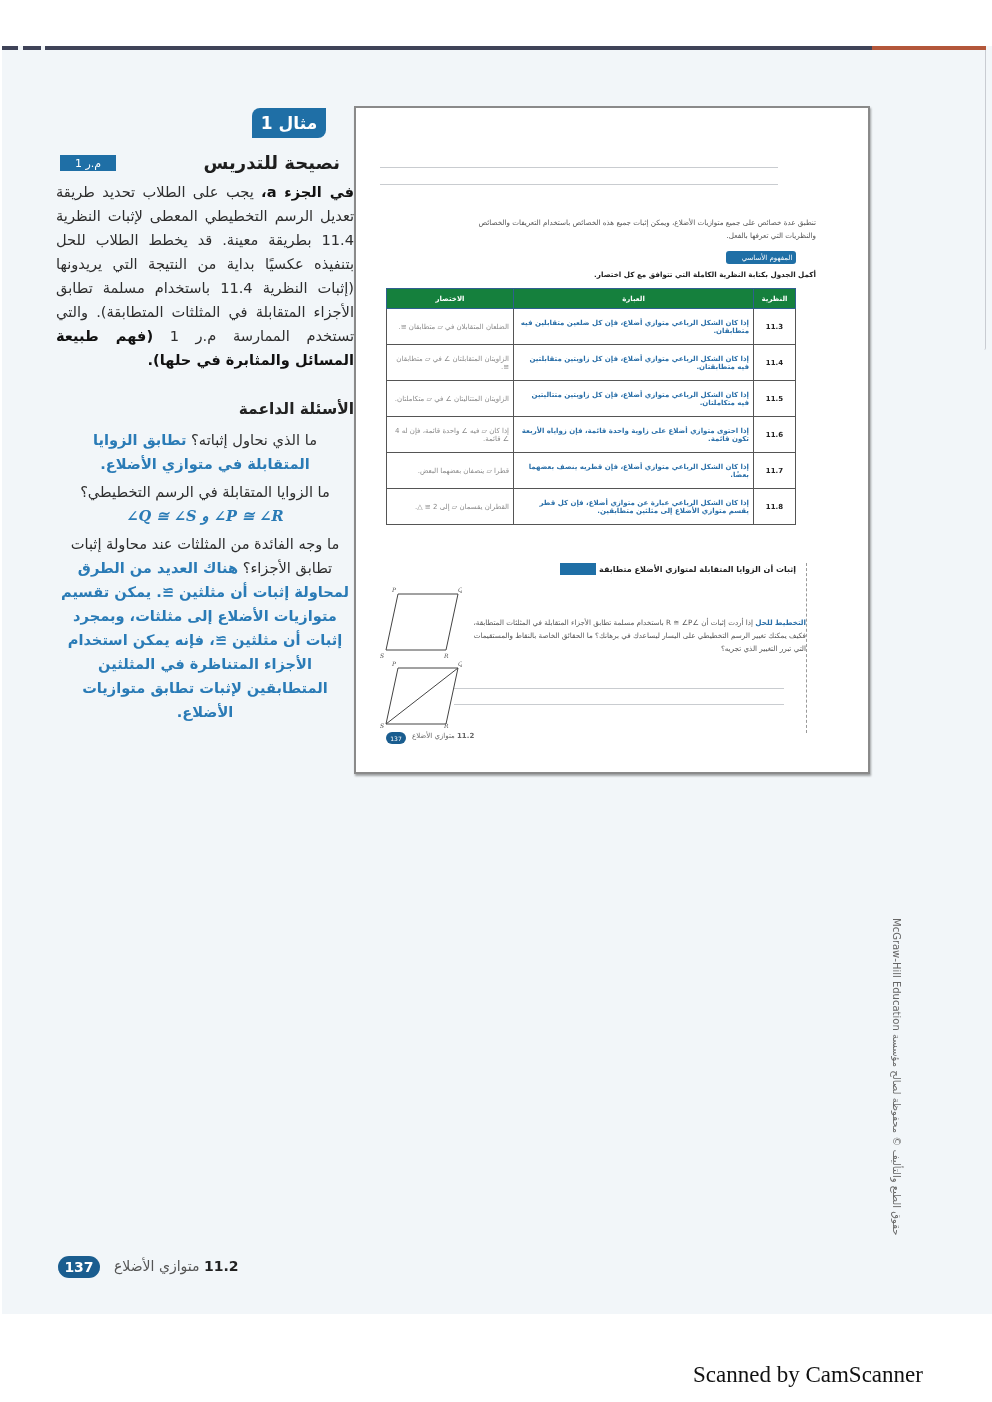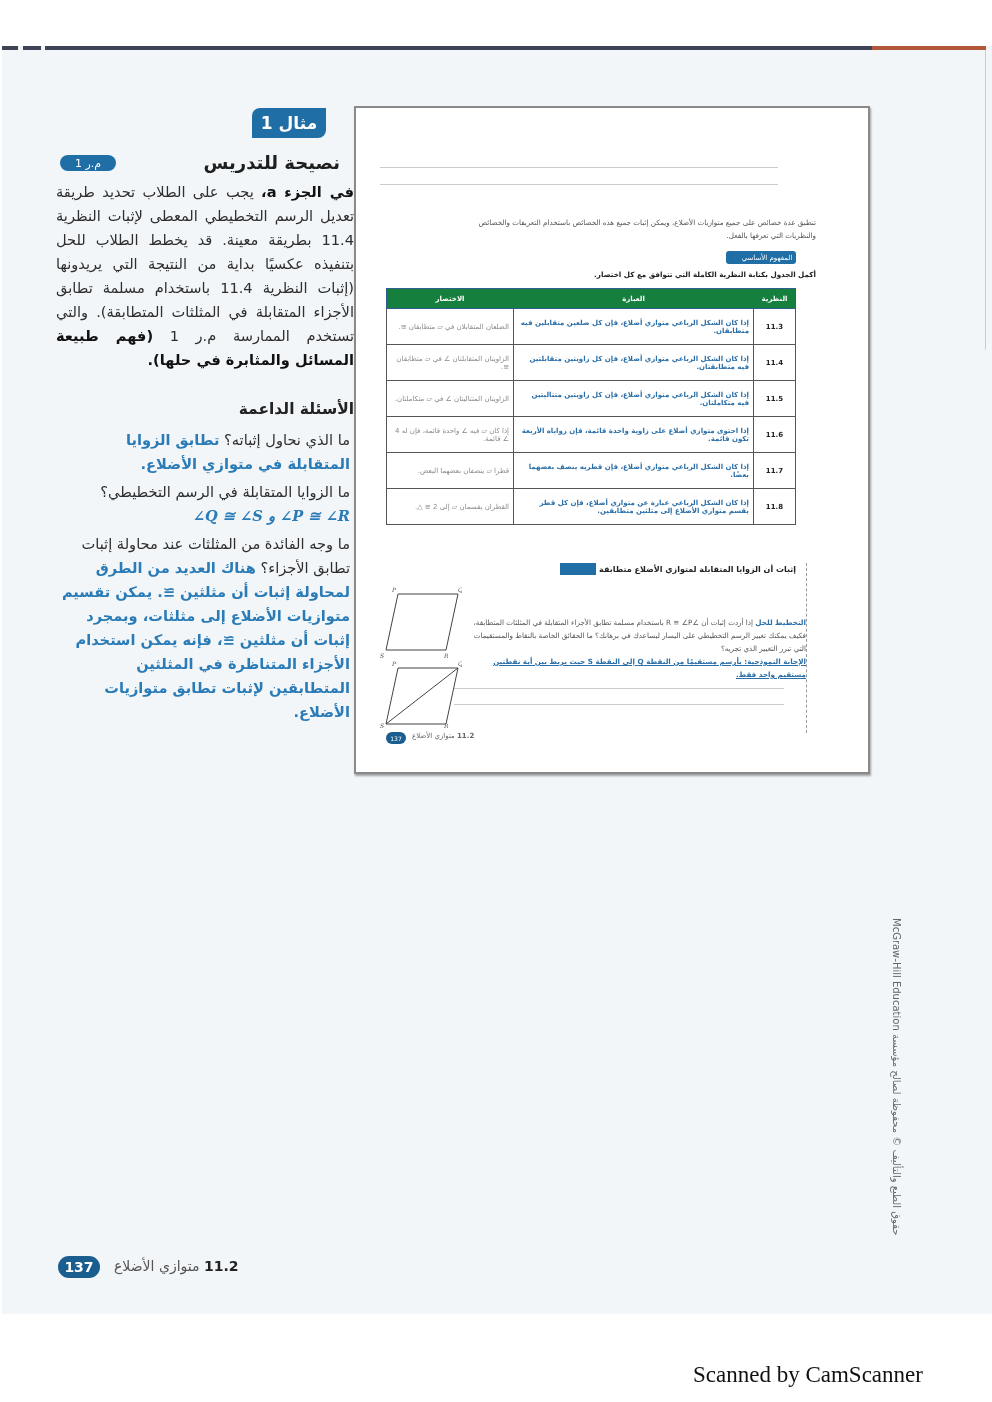--- a/index.html
+++ b/index.html
@@ -8,25 +8,25 @@
 
   .scan-area { position: absolute; left: 2px; top: 46px; width: 990px; height: 1268px; background: #f2f6f9; }
   .top-bar { position: absolute; left: 2px; top: 46px; width: 870px; height: 4px; background: #3f4358; }
   .top-bar-gap1 { position: absolute; left: 18px; top: 46px; width: 5px; height: 4px; background: #f2f6f9; }
   .top-bar-gap2 { position: absolute; left: 41px; top: 46px; width: 4px; height: 4px; background: #f2f6f9; }
   .top-bar-accent { position: absolute; left: 872px; top: 46px; width: 114px; height: 4px; background: #b3573a; }
   .right-edge { position: absolute; left: 984px; top: 50px; width: 2px; height: 300px; border-right: 1px solid #c9ccd2; border-bottom-right-radius: 8px; }
   .example-badge { position: absolute; left: 252px; top: 108px; width: 74px; height: 30px; background: #1f6fa6; border-radius: 8px 0 8px 0; color: #fff; font-weight: bold; font-size: 17px; display: flex; align-items: center; justify-content: center; direction: rtl; }
   .tip-row { position: absolute; left: 58px; top: 152px; width: 282px; height: 26px; }
   .tip-title { position: absolute; right: 0; top: 0; font-weight: bold; font-size: 18px; color: #1e1e1e; direction: rtl; }
-  .mp-badge { position: absolute; left: 2px; top: 3px; width: 56px; height: 16px; background: #1f6fa6; color: #fff; border-radius: 8px; font-size: 11px; display: flex; align-items: center; justify-content: center; direction: rtl; }
+  .mp-badge { position: absolute; left: 2px; top: 3px; width: 56px; height: 16px; background: #1f6fa6; color: #fff; border-radius: 0; font-size: 11px; display: flex; align-items: center; justify-content: center; direction: rtl; }
   .tip-body { position: absolute; left: 56px; top: 180px; width: 298px; font-size: 14.6px; line-height: 24px; direction: rtl; text-align: justify; text-align-last: right; color: #2e2e2e; }
   .tip-body b { color: #111; }
   .sq-title { position: absolute; right: 638px; top: 400px; font-weight: bold; font-size: 15.5px; color: #222; direction: rtl; }
-  .q-block { position: absolute; left: 60px; width: 290px; font-size: 14.6px; line-height: 24px; direction: rtl; text-align: right; color: #2e2e2e; }
+  .q-block { position: absolute; left: 60px; width: 290px; font-size: 14.6px; line-height: 24px; direction: rtl; text-align: center; color: #2e2e2e; }
   .q-block .ans { color: #2a7bb6; font-weight: bold; }
   .q-block .math { color: #2a7bb6; font-style: italic; font-weight: bold; font-family: "DejaVu Serif", serif; direction: ltr; display: inline-block; }
   .left-footer { position: absolute; left: 58px; top: 1256px; width: 200px; height: 24px; }
   .page-pill { position: absolute; left: 0; top: 0; width: 42px; height: 22px; background: #1a5d8f; color: #fff; border-radius: 11px; font-size: 14px; font-weight: bold; display: flex; align-items: center; justify-content: center; }
   .footer-title { position: absolute; left: 56px; top: 2px; font-size: 14px; color: #555; direction: rtl; white-space: nowrap; }
   .footer-title b { color: #222; }
 
   
   .thumb { position: absolute; left: 354px; top: 106px; width: 516px; height: 668px; background: #fff; border: 2px solid #8a8a8a; box-shadow: 1px 2px 2px rgba(0,0,0,0.35); }
   .thumb-text { position: absolute; direction: rtl; text-align: right; color: #555; font-size: 7.2px; line-height: 13px; }
@@ -154,21 +154,20 @@
   <div class="proof-head">
     <span>إثبات أن الزوايا المتقابلة لمتوازي الأضلاع متطابقة</span>
     <span class="tag"></span>
   </div>
   <div class="dotted-rule"></div>
 
 
   <div class="thumb-text" style="left:110px; top:508px; width:340px;">
     <span class="blue">التخطيط للحل</span>
     <span>إذا أردت إثبات أن ∠R ≅ ∠P باستخدام مسلمة تطابق الأجزاء المتقابلة في المثلثات المتطابقة، فكيف يمكنك تغيير الرسم التخطيطي على اليسار ليساعدك في برهانك؟ ما الحقائق الخاصة بالنقاط والمستقيمات التي تبرر التغيير الذي تجريه؟</span><br>
-    <span class="blue" style="text-decoration:underline;">الإجابة النموذجية: بأرسم مستقيمًا من النقطة Q إلى النقطة S حيث يربط بين أية نقطتين مستقيم واحد فقط.</span>
   </div>
   <div class="thumb-line" style="left:98px; top:580px; width:330px;"></div>
   <div class="thumb-line" style="left:98px; top:596px; width:330px;"></div>
 
   <svg style="position:absolute; left:24px; top:478px;" width="82" height="142">
     <g fill="none" stroke="#444" stroke-width="1">
       <polygon points="18,8 78,8 66,64 6,64"></polygon>
       <polygon points="18,82 78,82 66,138 6,138"></polygon>
       <line x1="6" y1="138" x2="78" y2="82"></line>
     </g>

